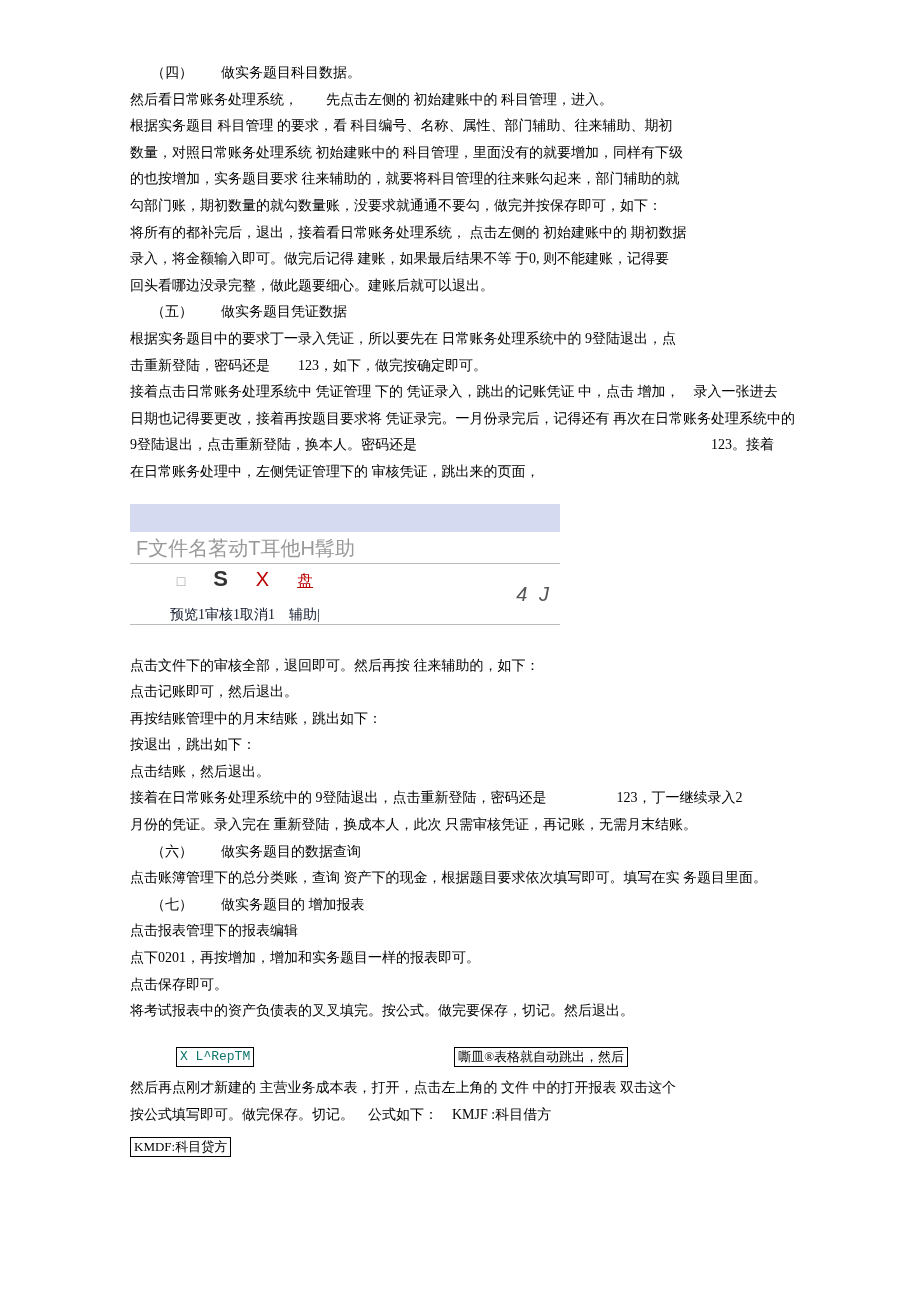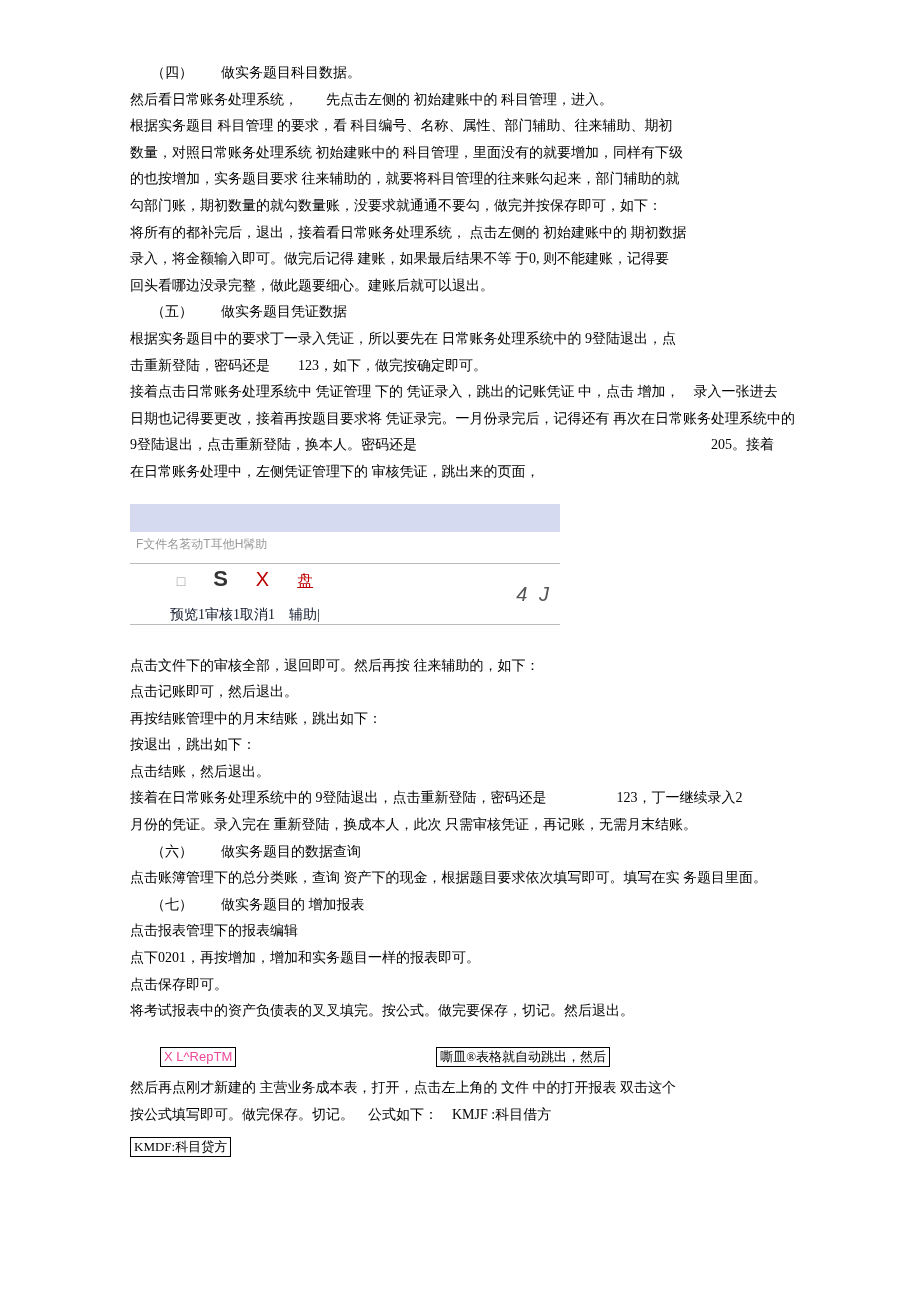--- a/index.html
+++ b/index.html
@@ -25,24 +25,24 @@
   }
   .ui-box .blank-bar {
     height: 28px;
     background: #d6daf0;
     margin-bottom: 1px;
   }
   .ui-box .menu-bar {
     height: 30px;
     border-bottom: 1px solid #bbb;
     display: flex;
-    align-items: flex-start;
+    align-items: center;
     padding: 0 6px;
     gap: 20px;
-    font-size: 12px;
+    font-size: 20px;
     color: #999;
   }
   .ui-box .menu-bar .mixed {
     font-family: Arial, sans-serif;
     letter-spacing: 0px;
   }
   .ui-box .tool-row {
     display: flex;
     align-items: center;
     height: 60px;
@@ -89,21 +89,21 @@
     margin: 22px 0 8px 30px;
     align-items: center;
   }
   .boxed {
     border: 1px solid #000;
     padding: 0 3px;
     font-size: 13px;
     display: inline-block;
     line-height: 1.4;
   }
-  .boxed.gray { color:#ec4899; font-family: Liberation Sans, sans-serif; }
+  .boxed.gray { color:#0f766e; font-family: Liberation Mono, monospace; margin-left: 16px; }
   .center-box {
     text-align: left;
     margin-top: 6px;
   }
 </style>
 </head>
 <body>
 
 <p class="para indent">（四）　　做实务题目科目数据。</p>
 <p class="para">然后看日常账务处理系统，　　先点击左侧的 初始建账中的 科目管理，进入。</p>
@@ -113,21 +113,21 @@
 <p class="para">勾部门账，期初数量的就勾数量账，没要求就通通不要勾，做完并按保存即可，如下：</p>
 <p class="para">将所有的都补完后，退出，接着看日常账务处理系统， 点击左侧的 初始建账中的 期初数据</p>
 <p class="para">录入，将金额输入即可。做完后记得 建账，如果最后结果不等 于0, 则不能建账，记得要</p>
 <p class="para">回头看哪边没录完整，做此题要细心。建账后就可以退出。</p>
 
 <p class="para indent">（五）　　做实务题目凭证数据</p>
 <p class="para">根据实务题目中的要求丁一录入凭证，所以要先在 日常账务处理系统中的 9登陆退出，点</p>
 <p class="para">击重新登陆，密码还是　　123，如下，做完按确定即可。</p>
 <p class="para">接着点击日常账务处理系统中 凭证管理 下的 凭证录入，跳出的记账凭证 中，点击 增加，　录入一张进去</p>
 <p class="para">日期也记得要更改，接着再按题目要求将 凭证录完。一月份录完后，记得还有 再次在日常账务处理系统中的</p>
-<p class="para">9登陆退出，点击重新登陆，换本人。密码还是　　　　　　　　　　　　　　　　　　　　　205。接着</p>
+<p class="para">9登陆退出，点击重新登陆，换本人。密码还是　　　　　　　　　　　　　　　　　　　　　123。接着</p>
 <p class="para">在日常账务处理中，左侧凭证管理下的 审核凭证，跳出来的页面，</p>
 
 <div class="ui-box">
   <div class="blank-bar"></div>
   <div class="menu-bar">
     <span class="mixed">F文件名茗动T耳他H髯助</span>
   </div>
   <div class="tool-row">
     <div class="tool-group">
       <div class="glyphs">

